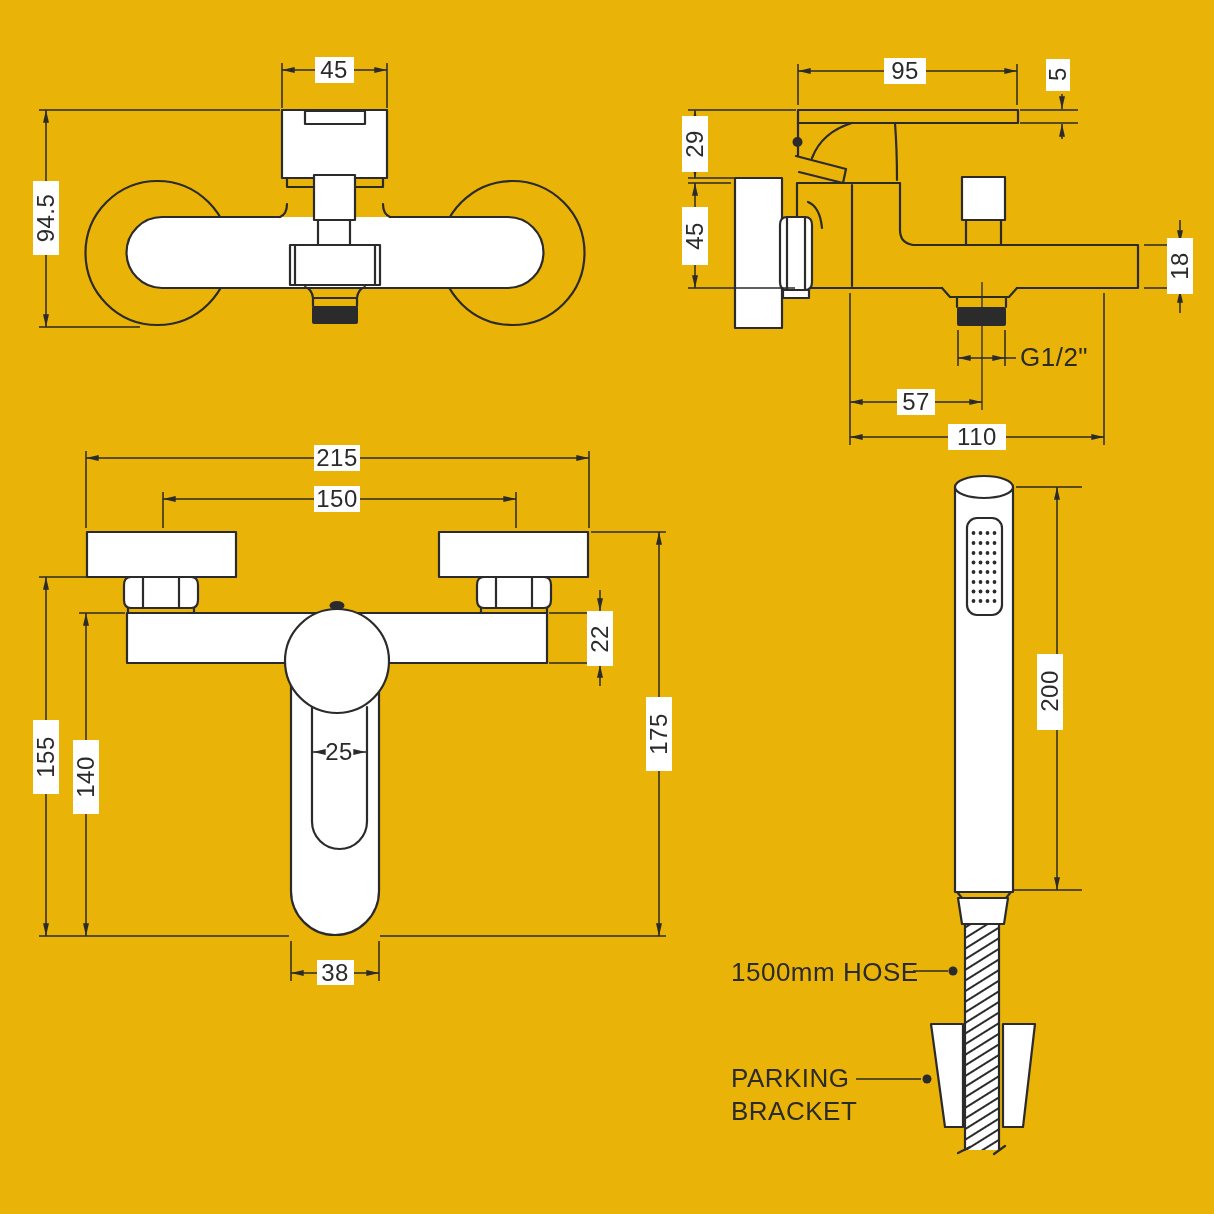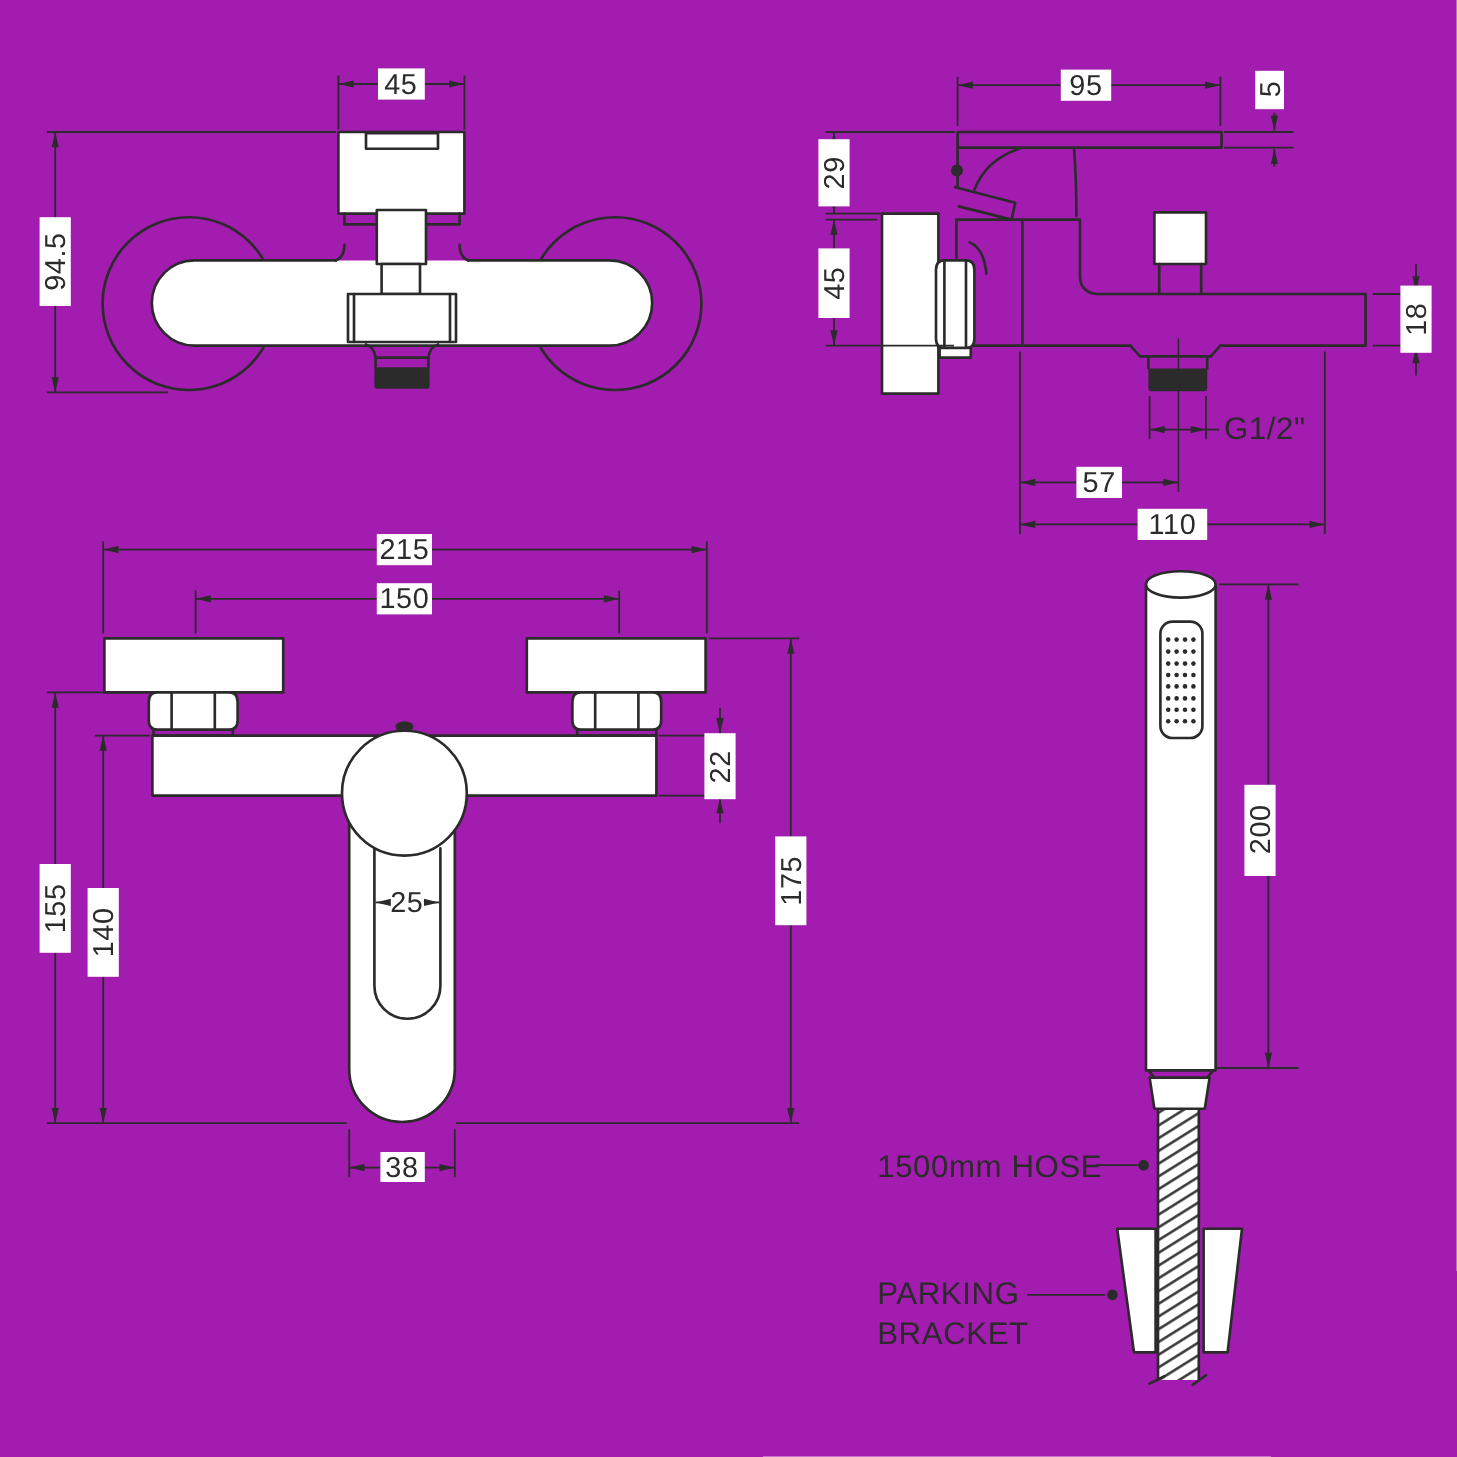--- a/index.html
+++ b/index.html
@@ -1,16 +1,16 @@
 <!DOCTYPE html>
 <html><head>
 <meta charset="utf-8">
 <style>
   html,body{margin:0;padding:0;background:#ffffff;}
-  .sheet{position:relative;width:1214px;height:1214px;background:#a21caf;overflow:hidden;}
+  .sheet{position:relative;width:1214px;height:1214px;background:#eab308;overflow:hidden;}
   svg{display:block;}
   svg text{font-family:"Liberation Sans","DejaVu Sans",sans-serif;fill:#2b2b2b;}
   .dimtxt{font-size:24px;letter-spacing:0.5px;}
   .lbltxt{font-size:26px;letter-spacing:0.5px;}
   .obj{stroke:#2b2b2b;stroke-width:2.2;fill:none;stroke-linecap:round;stroke-linejoin:round;}
   .objf{stroke:#2b2b2b;stroke-width:2.2;fill:#ffffff;stroke-linejoin:round;}
   .fillw{fill:#ffffff;stroke:none;}
   .fillb{fill:#2b2b2b;stroke:none;}
   .dim{stroke:#2b2b2b;stroke-width:1.5;fill:none;}
   .thin{stroke:#2b2b2b;stroke-width:1.3;fill:none;}

